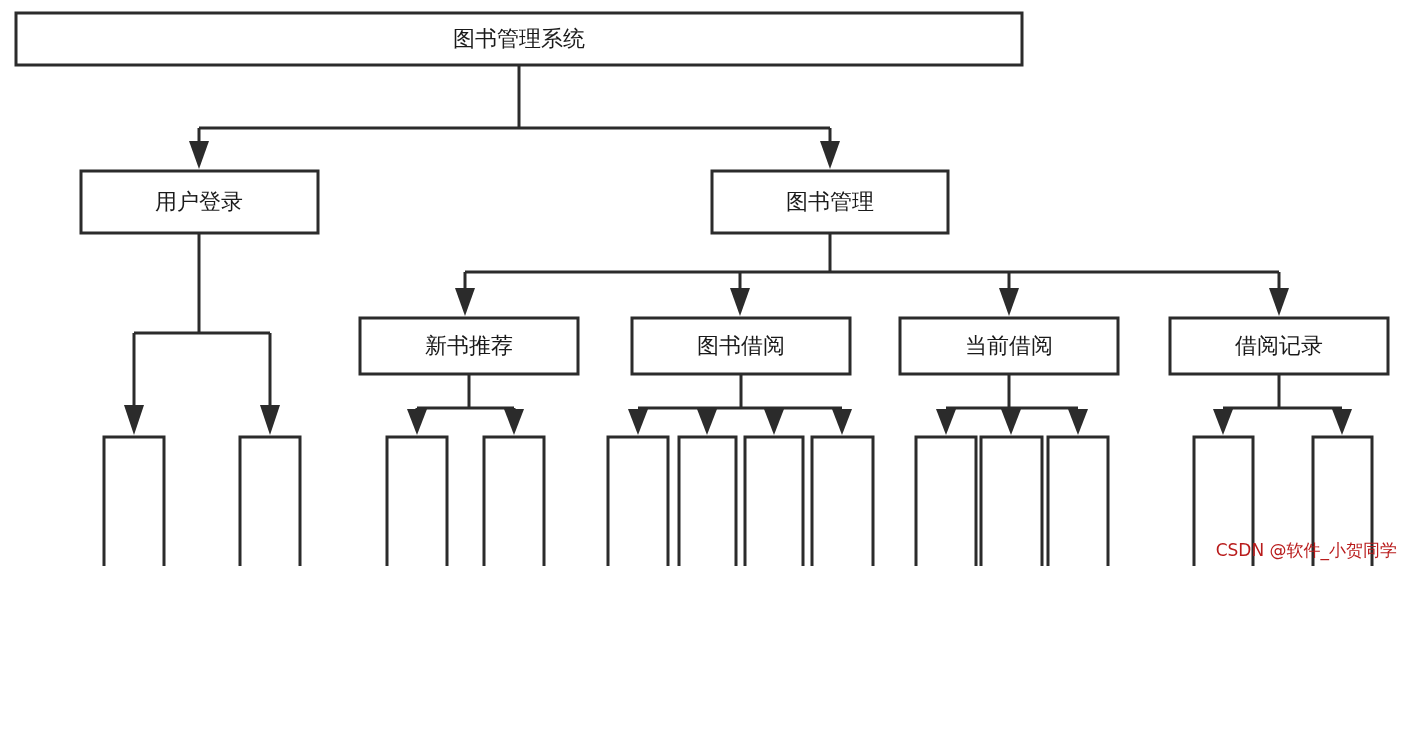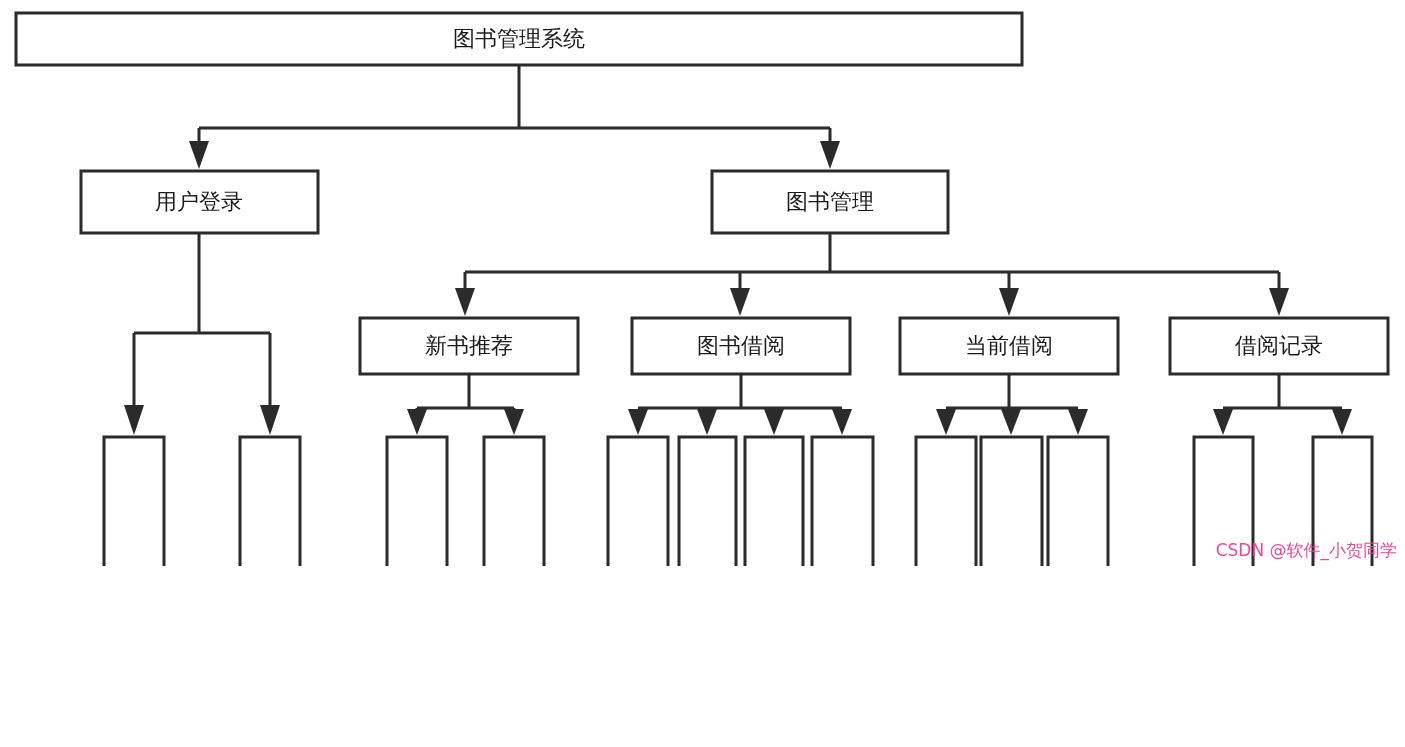--- a/index.html
+++ b/index.html
@@ -66,21 +66,21 @@
     align-items: center;
     justify-content: center;
     pointer-events: none;
   }
   .watermark {
     position: absolute;
     right: 8px;
     bottom: 4px;
     font-family: "DejaVu Sans", "Liberation Sans", sans-serif;
     font-size: 17px;
-    color: #ec4899;
+    color: #b91c1c;
     white-space: nowrap;
   }
 </style>
 </head>
 <body>
 
 <div id="canvas">
 
   <svg class="diagram" viewBox="0 0 1405 747">
 

